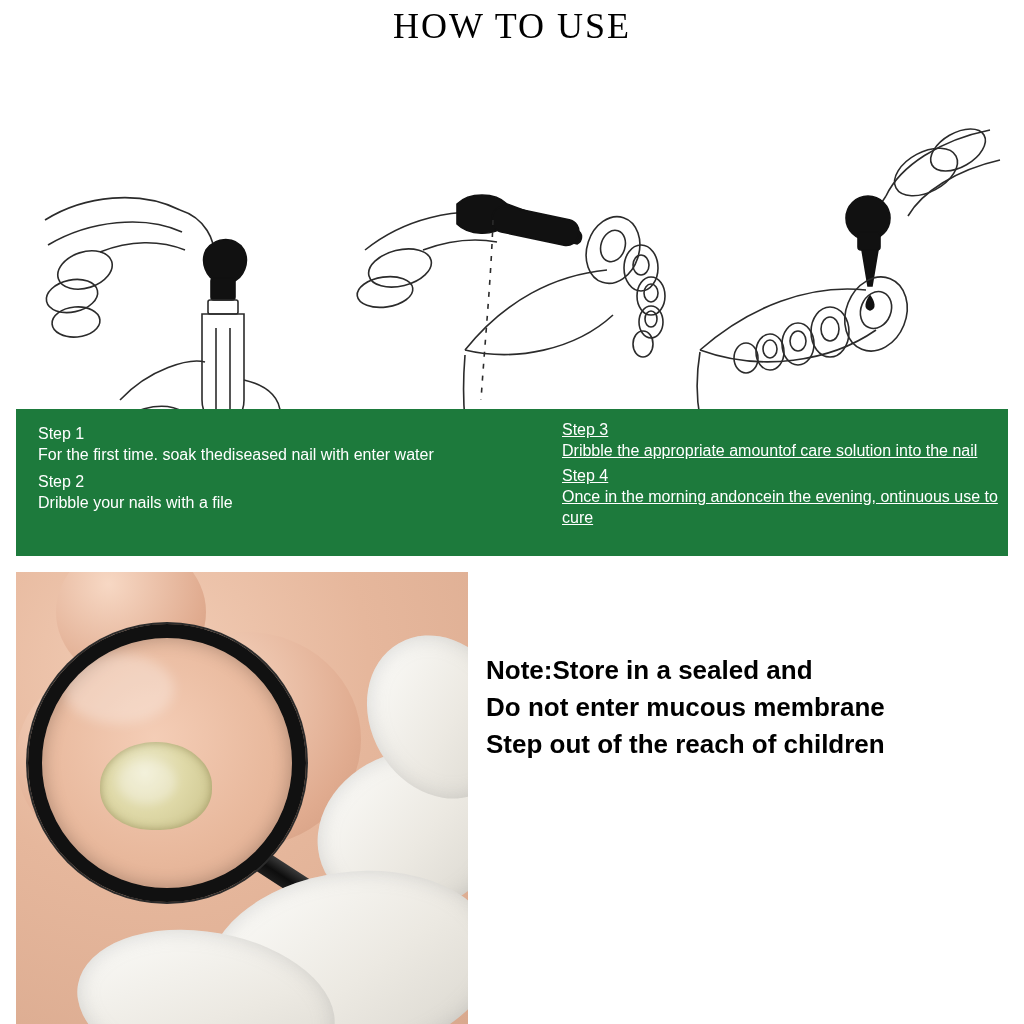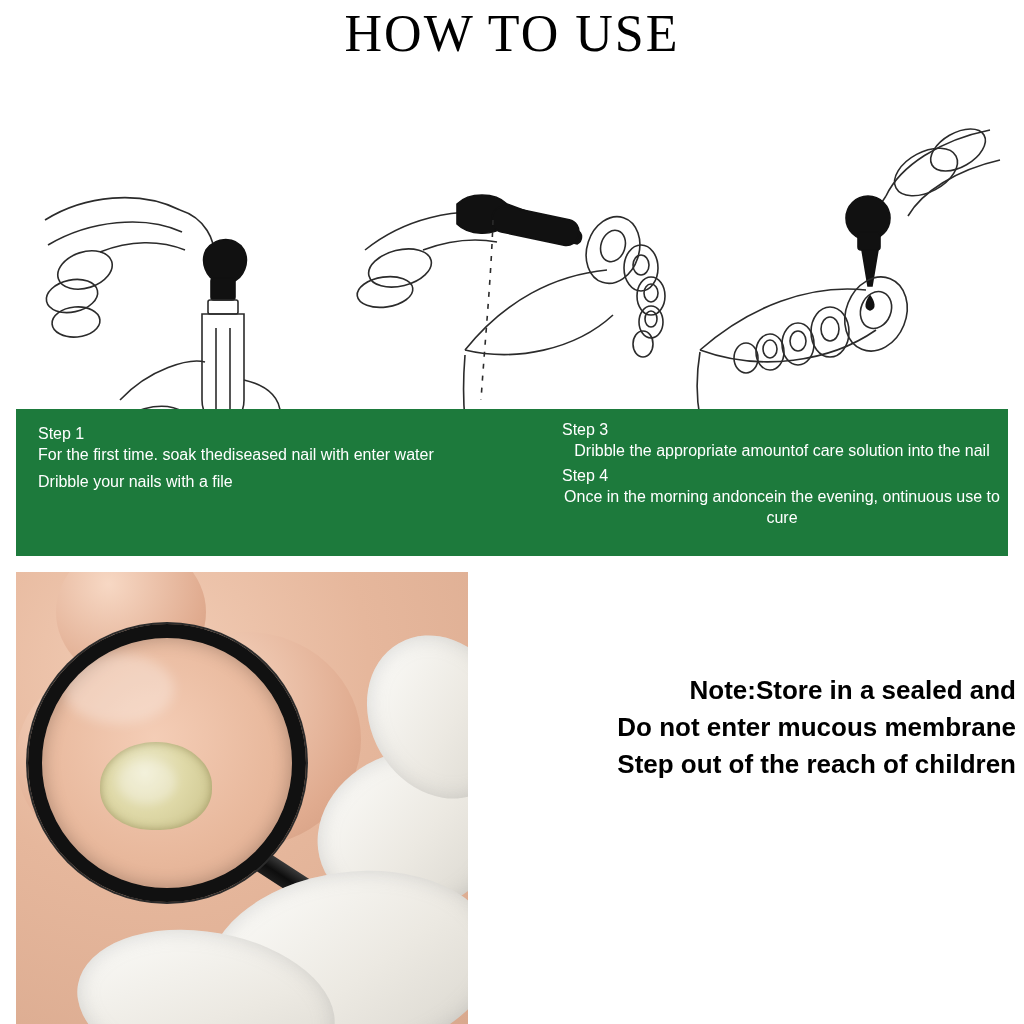--- a/index.html
+++ b/index.html
@@ -16,21 +16,21 @@
   }
 
   
   .title {
     position: absolute;
     top: 8px;
     left: 0;
     width: 1024px;
     text-align: center;
     font-family: "Liberation Serif", serif;
-    font-size: 52px;
+    font-size: 36px;
     letter-spacing: 2px;
     color: #000000;
     line-height: 1.0;
   }
 
   
   .illustrations {
     position: absolute;
     top: 100px;
     left: 0;
@@ -56,35 +56,35 @@
     width: 992px;
     height: 147px;
     background: #1d7a3c;
     color: #ffffff;
   }
   .steps-col {
     position: absolute;
     top: 14px;
   }
   .steps-col-left  { left: 22px;  width: 520px; }
-  .steps-col-right { left: 546px; width: 440px; top: 10px; }
+  .steps-col-right { left: 546px; width: 440px; top: 10px; text-decoration: underline; }
 
   .step-head {
     font-size: 16px;
     line-height: 21px;
     color: #ffffff;
     margin: 0;
   }
   .step-text {
     font-size: 16px;
     line-height: 21px;
     color: #ffffff;
     margin: 0 0 6px 0;
   }
-  .step-text.tight { margin-bottom: 4px; text-align: center; }
+  .step-text.tight { margin-bottom: 4px; }
 
   
   .photo {
     position: absolute;
     left: 16px;
     top: 572px;
     width: 452px;
     height: 452px;
     overflow: hidden;
     background: #e7bfa8;
@@ -168,24 +168,23 @@
   }
   .glove-1 { left: 190px; top: 300px; width: 290px; height: 185px; transform: rotate(-8deg); }
   .glove-2 { left: 60px;  top: 360px; width: 260px; height: 150px; transform: rotate(10deg); }
   .glove-3 { left: 300px; top: 180px; width: 190px; height: 160px; transform: rotate(-20deg); }
   .glove-4 { left: 355px; top: 60px;  width: 140px; height: 170px; transform: rotate(-30deg); }
 
   
   .note {
     position: absolute;
     left: 486px;
-    top: 672px;
+    top: 652px;
     width: 530px;
     color: #000000;
-    text-align: right;
   }
   .note-line {
     font-size: 26px;
     font-weight: bold;
     line-height: 37px;
     white-space: nowrap;
   }
 </style>
 </head>
 <body>
@@ -279,20 +278,21 @@
       <path d="M10 252 C6 276 6 296 10 318"></path>
     </svg>
   </div>
 </div>
 
 <div class="steps-band">
 
   <div class="steps-col steps-col-left">
     <p class="step-head">Step 1</p>
     <p class="step-text">For the first time. soak thediseased nail with enter water</p>
+    <p class="step-head">Step 2</p>
     <p class="step-text">Dribble your nails with a file</p>
   </div>
 
   <div class="steps-col steps-col-right">
     <p class="step-head">Step 3</p>
     <p class="step-text tight">Dribble the appropriate amountof care solution into the nail</p>
     <p class="step-head">Step 4</p>
     <p class="step-text tight">Once in the morning andoncein the evening, ontinuous use to cure</p>
   </div>
 </div>

